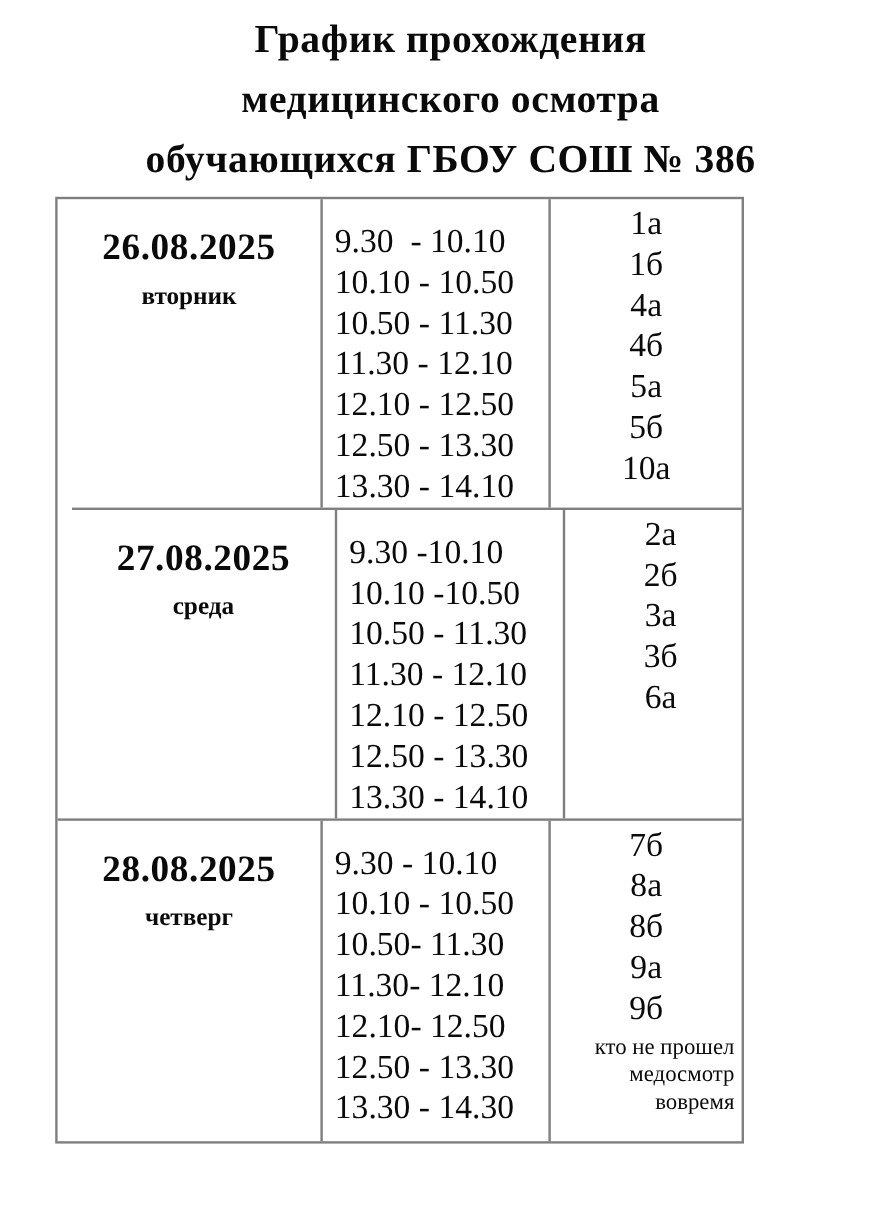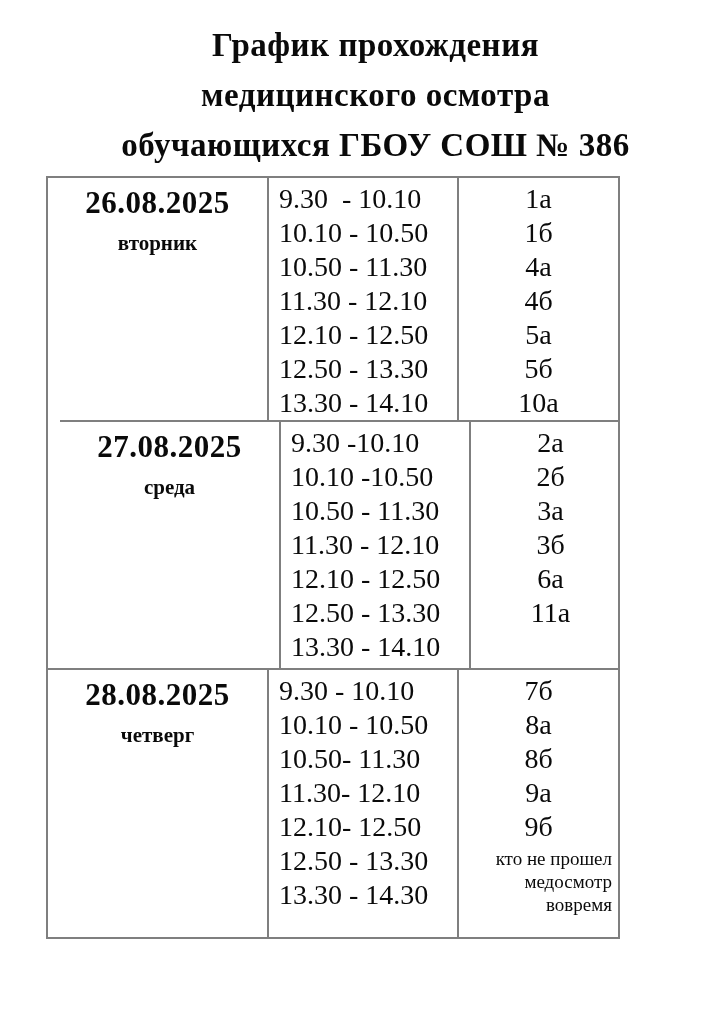--- a/index.html
+++ b/index.html
@@ -13,21 +13,21 @@
   }
   .page {
     position: relative;
     width: 724px;
     height: 1024px;
     background: #ffffff;
   }
   .content {
     position: absolute;
     left: 46px;
-    top: 20px;
+    top: 8px;
     width: 659px;
   }
   .title {
     text-align: center;
     font-weight: bold;
     font-size: 33px;
     line-height: 50px;
     letter-spacing: 0.5px;
     margin-bottom: 6px;
   }
@@ -54,33 +54,33 @@
     line-height: 37px;
     padding-top: 1px;
     height: 38px;
   }
   .section-1 { min-height: 236px; }
   .section-2 { min-height: 248px; margin-left: 12px; }
   .section-3 { min-height: 269px; }
   .date-cell {
     text-align: center;
     font-weight: bold;
-    padding-top: 5px;
+    padding-top: 20px;
   }
   .date-text {
     font-size: 31px;
     line-height: 40px;
     letter-spacing: 0.5px;
   }
   .day-text {
     font-size: 21px;
     line-height: 40px;
   }
   .time-cell {
-    padding: 4px 0 0 10px;
+    padding: 19px 0 0 10px;
     font-size: 28px;
     line-height: 34px;
   }
   .time-line { white-space: pre-wrap; }
   .class-cell {
     text-align: center;
     padding-top: 4px;
     font-size: 28px;
     line-height: 34px;
   }
@@ -146,21 +146,20 @@
           <div class="time-line">12.10 - 12.50</div>
           <div class="time-line">12.50 - 13.30</div>
           <div class="time-line">13.30 - 14.10</div>
         </div>
         <div class="cell class-cell">
           <div class="class-line">2а</div>
           <div class="class-line">2б</div>
           <div class="class-line">3а</div>
           <div class="class-line">3б</div>
           <div class="class-line">6а</div>
-          <div class="class-line">11а</div>
         </div>
       </div>
 
       <div class="trow section-3">
         <div class="cell date-cell">
           <div class="date-text">28.08.2025</div>
           <div class="day-text">четверг</div>
         </div>
         <div class="cell time-cell">
           <div class="time-line">9.30 - 10.10</div>

